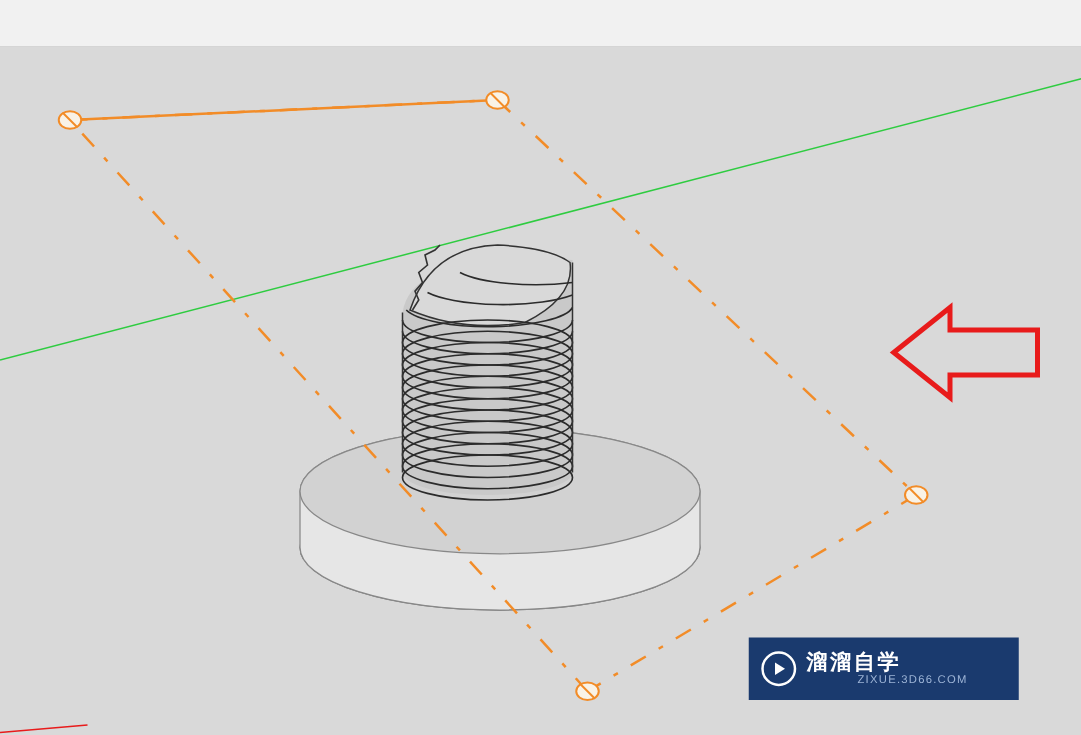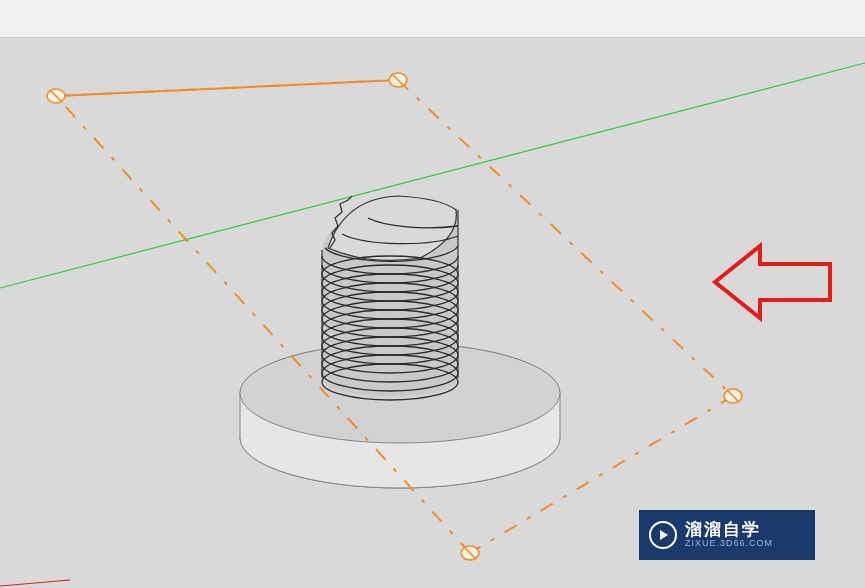--- a/index.html
+++ b/index.html
@@ -14,21 +14,21 @@
     .viewport {
       position: relative;
       width: 865px;
       height: 550px;
       background: #d9d9d9;
     }
     .watermark {
       position: absolute;
       right: 50px;
       bottom: 28px;
-      width: 176px;
+      width: 216px;
       height: 50px;
       background: #1a3a6e;
       display: flex;
       align-items: center;
       padding: 15px 10px;
       gap: 8px;
     }
     .watermark-icon {
       width: 28px;
       height: 28px;
@@ -43,21 +43,21 @@
       content: '';
       width: 0;
       height: 0;
       border-left: 8px solid #fff;
       border-top: 5px solid transparent;
       border-bottom: 5px solid transparent;
       margin-left: 2px;
     }
     .watermark-text { display: flex; flex-direction: column; line-height: 1.1; }
     .watermark-title { color: #fff; font-size: 17px; font-weight: bold; letter-spacing: 2px; }
-    .watermark-sub { color: #9db4d6; font-size: 9px; letter-spacing: 1px; }
+    .watermark-sub { color: #9db4d6; font-size: 9px; letter-spacing: 1px; margin-left: 41px; }
     svg.scene { position: absolute; top: 0; left: 0; }
   </style>
 </head>
 <body>
 
 <div class="top-bar"></div>
 
 <div class="viewport">
 
   <svg class="scene" width="865" height="550">

